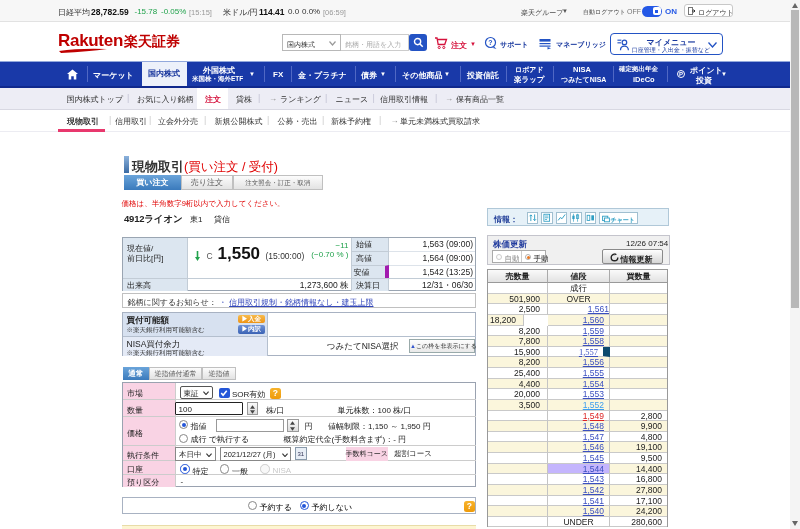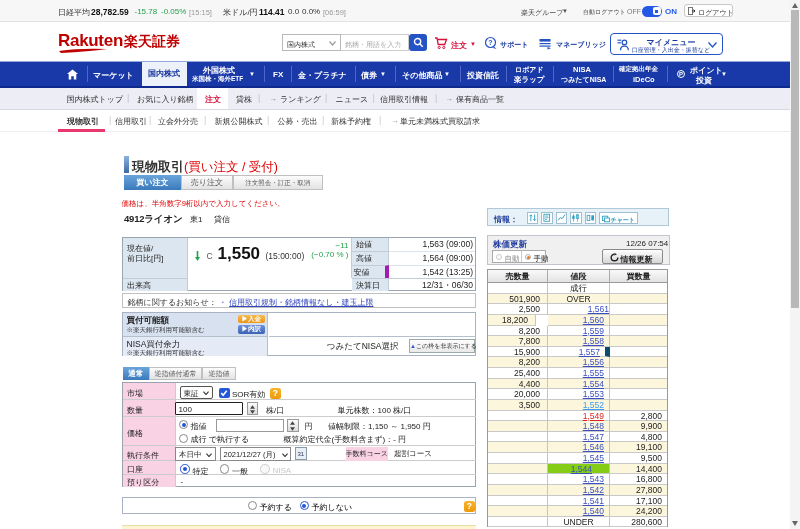--- a/index.html
+++ b/index.html
@@ -192,20 +192,21 @@
   <div class="abs" style="left:65px;top:0;width:164px;height:40px;border-right:1px solid #c2ccd6">
     <svg class="abs" style="left:7px;top:13px" width="5" height="10" viewBox="0 0 5 10">
         <path d="M1.7 0 h1.6 v6 h1.7 l-2.5 4 l-2.5-4 h1.7 z" fill="#21a24c"></path>
       </svg>
     <div class="abs" style="left:19px;top:13px;font-size:8.5px;color:#555">C</div>
     <div class="abs b" style="left:30px;top:6.5px;font-size:17px;color:#111">1,550</div>
     <div class="abs" style="left:78px;top:13px;font-size:8.5px;color:#333">(15:00:00)</div>
     <div class="abs g" style="left:0;top:3.5px;width:161px;text-align:right;font-size:8px">−11</div>
     <div class="abs g" style="left:0;top:12.5px;width:161px;text-align:right;font-size:8px">(−0.70 % )</div>
   </div>
+  <div class="abs" style="left:65px;top:40px;width:164px;height:13px;border-right:1px solid #c2ccd6;border-top:1px solid #c2ccd6;font-size:8.5px;color:#222;text-align:right;padding-right:2px;line-height:13px">1,273,600 株</div>
   <div class="abs qlabel" style="left:229px;top:0;width:37px;height:13.5px;border-right:1px solid #c2ccd6;line-height:13.5px;padding-left:4.5px">始値</div>
   <div class="abs qlabel" style="left:229px;top:13.5px;width:37px;height:13.5px;border-right:1px solid #c2ccd6;border-top:1px solid #c2ccd6;line-height:13.5px;padding-left:4.5px">高値</div>
   <div class="abs qlabel" style="left:229px;top:27px;width:37px;height:13px;border-right:4px solid #a21caf;border-top:1px solid #c2ccd6;line-height:13px;padding-left:2px">安値</div>
   <div class="abs qlabel" style="left:229px;top:40px;width:37px;height:13px;border-right:1px solid #c2ccd6;border-top:1px solid #c2ccd6;line-height:13px;padding-left:4.5px">決算日</div>
   <div class="abs" style="left:266px;top:0;width:86.5px;height:13.5px;font-size:8.5px;text-align:right;padding-right:2px;line-height:13.5px;color:#222">1,563 (09:00)</div>
   <div class="abs" style="left:266px;top:13.5px;width:86.5px;height:13.5px;border-top:1px solid #dde3ea;font-size:8.5px;text-align:right;padding-right:2px;line-height:13px;color:#222">1,564 (09:00)</div>
   <div class="abs" style="left:266px;top:27px;width:86.5px;height:13px;border-top:1px solid #dde3ea;font-size:8.5px;text-align:right;padding-right:2px;line-height:13px;color:#222">1,542 (13:25)</div>
   <div class="abs" style="left:266px;top:40px;width:86.5px;height:13px;border-top:1px solid #c2ccd6;font-size:8.5px;text-align:right;padding-right:2px;line-height:13px;color:#222">12/31・06/30</div>
 </div>
 
@@ -420,31 +421,31 @@
   <div id="obody">
 <div class="abs" style="left:0;top:13.00px;width:60px;height:10.63px;background:#fff;border-right:1px solid #c4c4c4;border-bottom:1px solid #c9c9c9;text-align:right;padding-right:7px;line-height:10.13px;font-size:8.5px;color:#222"></div>
 <div class="abs" style="left:60px;top:13.00px;width:62px;height:10.63px;background:#fff;border-right:1px solid #c4c4c4;border-bottom:1px solid #c9c9c9;line-height:10.13px;font-size:8.5px;color:#222;text-align:center;">成行</div>
 <div class="abs" style="left:122px;top:13.00px;width:57px;height:10.63px;background:#fff;border-bottom:1px solid #c9c9c9;text-align:right;padding-right:5px;line-height:10.13px;font-size:8.5px;color:#222"></div>
 <div class="abs" style="left:0;top:23.63px;width:60px;height:10.63px;background:#fbf6dc;border-right:1px solid #c4c4c4;border-bottom:1px solid #c9c9c9;text-align:right;padding-right:7px;line-height:10.13px;font-size:8.5px;color:#222">501,900</div>
 <div class="abs" style="left:60px;top:23.63px;width:62px;height:10.63px;background:#fbf6dc;border-right:1px solid #c4c4c4;border-bottom:1px solid #c9c9c9;line-height:10.13px;font-size:8.5px;color:#222;text-align:center;">OVER</div>
 <div class="abs" style="left:122px;top:23.63px;width:57px;height:10.63px;background:#fbf6dc;border-bottom:1px solid #c9c9c9;text-align:right;padding-right:5px;line-height:10.13px;font-size:8.5px;color:#222"></div>
 <div class="abs" style="left:0;top:34.26px;width:60px;height:10.63px;background:#fff;border-right:1px solid #c4c4c4;border-bottom:1px solid #c9c9c9;text-align:right;padding-right:7px;line-height:10.13px;font-size:8.5px;color:#222">2,500</div>
 <div class="abs" style="left:60px;top:34.26px;width:62px;height:10.63px;background:#fff;border-right:1px solid #c4c4c4;border-bottom:1px solid #c9c9c9;line-height:10.13px;font-size:8.5px;color:#3a4fc0;text-decoration:underline;text-align:right;">1,561</div>
 <div class="abs" style="left:122px;top:34.26px;width:57px;height:10.63px;background:#fff;border-bottom:1px solid #c9c9c9;text-align:right;padding-right:5px;line-height:10.13px;font-size:8.5px;color:#222"></div>
-<div class="abs" style="left:0;top:44.89px;width:48px;height:10.63px;background:#fbf6dc;border-right:1px solid #c4c4c4;border-bottom:1px solid #c9c9c9;text-align:right;padding-right:7px;line-height:10.13px;font-size:8.5px;color:#222">18,200</div>
+<div class="abs" style="left:0;top:44.89px;width:36px;height:10.63px;background:#fbf6dc;border-right:1px solid #c4c4c4;border-bottom:1px solid #c9c9c9;text-align:right;padding-right:7px;line-height:10.13px;font-size:8.5px;color:#222">18,200</div>
 <div class="abs" style="left:60px;top:44.89px;width:62px;height:10.63px;background:#fbf6dc;border-right:1px solid #c4c4c4;border-bottom:1px solid #c9c9c9;line-height:10.13px;font-size:8.5px;color:#3a4fc0;text-decoration:underline;text-align:right;padding-right:5px;">1,560</div>
 <div class="abs" style="left:122px;top:44.89px;width:57px;height:10.63px;background:#fbf6dc;border-bottom:1px solid #c9c9c9;text-align:right;padding-right:5px;line-height:10.13px;font-size:8.5px;color:#222"></div>
 <div class="abs" style="left:0;top:55.52px;width:60px;height:10.63px;background:#fff;border-right:1px solid #c4c4c4;border-bottom:1px solid #c9c9c9;text-align:right;padding-right:7px;line-height:10.13px;font-size:8.5px;color:#222">8,200</div>
 <div class="abs" style="left:60px;top:55.52px;width:62px;height:10.63px;background:#fff;border-right:1px solid #c4c4c4;border-bottom:1px solid #c9c9c9;line-height:10.13px;font-size:8.5px;color:#3a4fc0;text-decoration:underline;text-align:right;padding-right:5px;">1,559</div>
 <div class="abs" style="left:122px;top:55.52px;width:57px;height:10.63px;background:#fff;border-bottom:1px solid #c9c9c9;text-align:right;padding-right:5px;line-height:10.13px;font-size:8.5px;color:#222"></div>
 <div class="abs" style="left:0;top:66.15px;width:60px;height:10.63px;background:#fbf6dc;border-right:1px solid #c4c4c4;border-bottom:1px solid #c9c9c9;text-align:right;padding-right:7px;line-height:10.13px;font-size:8.5px;color:#222">7,800</div>
 <div class="abs" style="left:60px;top:66.15px;width:62px;height:10.63px;background:#fbf6dc;border-right:1px solid #c4c4c4;border-bottom:1px solid #c9c9c9;line-height:10.13px;font-size:8.5px;color:#3a4fc0;text-decoration:underline;text-align:right;padding-right:5px;">1,558</div>
 <div class="abs" style="left:122px;top:66.15px;width:57px;height:10.63px;background:#fbf6dc;border-bottom:1px solid #c9c9c9;text-align:right;padding-right:5px;line-height:10.13px;font-size:8.5px;color:#222"></div>
 <div class="abs" style="left:0;top:76.78px;width:60px;height:10.63px;background:#fff;border-right:1px solid #c4c4c4;border-bottom:1px solid #c9c9c9;text-align:right;padding-right:7px;line-height:10.13px;font-size:8.5px;color:#222">15,900</div>
-<div class="abs" style="left:60px;top:76.78px;width:62px;height:10.63px;background:#fff;border-right:5px solid #0c4a6e;border-bottom:1px solid #c9c9c9;line-height:10.13px;font-size:8.5px;color:#3a4fc0;text-decoration:underline;text-align:right;padding-right:5px;">1,557</div>
+<div class="abs" style="left:60px;top:76.78px;width:62px;height:10.63px;background:#fff;border-right:7px solid #0c4a6e;border-bottom:1px solid #c9c9c9;line-height:10.13px;font-size:8.5px;color:#3a4fc0;text-decoration:underline;text-align:right;padding-right:5px;font-family:Liberation Serif, serif;">1,557</div>
 <div class="abs" style="left:122px;top:76.78px;width:57px;height:10.63px;background:#fff;border-bottom:1px solid #c9c9c9;text-align:right;padding-right:5px;line-height:10.13px;font-size:8.5px;color:#222"></div>
 <div class="abs" style="left:0;top:87.41px;width:60px;height:10.63px;background:#fbf6dc;border-right:1px solid #c4c4c4;border-bottom:1px solid #c9c9c9;text-align:right;padding-right:7px;line-height:10.13px;font-size:8.5px;color:#222">8,200</div>
 <div class="abs" style="left:60px;top:87.41px;width:62px;height:10.63px;background:#fbf6dc;border-right:1px solid #c4c4c4;border-bottom:1px solid #c9c9c9;line-height:10.13px;font-size:8.5px;color:#3a4fc0;text-decoration:underline;text-align:right;padding-right:5px;">1,556</div>
 <div class="abs" style="left:122px;top:87.41px;width:57px;height:10.63px;background:#fbf6dc;border-bottom:1px solid #c9c9c9;text-align:right;padding-right:5px;line-height:10.13px;font-size:8.5px;color:#222"></div>
 <div class="abs" style="left:0;top:98.04px;width:60px;height:10.63px;background:#fff;border-right:1px solid #c4c4c4;border-bottom:1px solid #c9c9c9;text-align:right;padding-right:7px;line-height:10.13px;font-size:8.5px;color:#222">25,400</div>
 <div class="abs" style="left:60px;top:98.04px;width:62px;height:10.63px;background:#fff;border-right:1px solid #c4c4c4;border-bottom:1px solid #c9c9c9;line-height:10.13px;font-size:8.5px;color:#3a4fc0;text-decoration:underline;text-align:right;padding-right:5px;">1,555</div>
 <div class="abs" style="left:122px;top:98.04px;width:57px;height:10.63px;background:#fff;border-bottom:1px solid #c9c9c9;text-align:right;padding-right:5px;line-height:10.13px;font-size:8.5px;color:#222"></div>
 <div class="abs" style="left:0;top:108.67px;width:60px;height:10.63px;background:#fbf6dc;border-right:1px solid #c4c4c4;border-bottom:1px solid #c9c9c9;text-align:right;padding-right:7px;line-height:10.13px;font-size:8.5px;color:#222">4,400</div>
 <div class="abs" style="left:60px;top:108.67px;width:62px;height:10.63px;background:#fbf6dc;border-right:1px solid #c4c4c4;border-bottom:1px solid #c9c9c9;line-height:10.13px;font-size:8.5px;color:#3a4fc0;text-decoration:underline;text-align:right;padding-right:5px;">1,554</div>
 <div class="abs" style="left:122px;top:108.67px;width:57px;height:10.63px;background:#fbf6dc;border-bottom:1px solid #c9c9c9;text-align:right;padding-right:5px;line-height:10.13px;font-size:8.5px;color:#222"></div>
@@ -463,21 +464,21 @@
 <div class="abs" style="left:0;top:161.82px;width:60px;height:10.63px;background:#fff;border-right:1px solid #c4c4c4;border-bottom:1px solid #c9c9c9;text-align:right;padding-right:7px;line-height:10.13px;font-size:8.5px;color:#222"></div>
 <div class="abs" style="left:60px;top:161.82px;width:62px;height:10.63px;background:#fff;border-right:1px solid #c4c4c4;border-bottom:1px solid #c9c9c9;line-height:10.13px;font-size:8.5px;color:#3a4fc0;text-decoration:underline;text-align:right;padding-right:5px;">1,547</div>
 <div class="abs" style="left:122px;top:161.82px;width:57px;height:10.63px;background:#fff;border-bottom:1px solid #c9c9c9;text-align:right;padding-right:5px;line-height:10.13px;font-size:8.5px;color:#222">4,800</div>
 <div class="abs" style="left:0;top:172.45px;width:60px;height:10.63px;background:#fbf6dc;border-right:1px solid #c4c4c4;border-bottom:1px solid #c9c9c9;text-align:right;padding-right:7px;line-height:10.13px;font-size:8.5px;color:#222"></div>
 <div class="abs" style="left:60px;top:172.45px;width:62px;height:10.63px;background:#fbf6dc;border-right:1px solid #c4c4c4;border-bottom:1px solid #c9c9c9;line-height:10.13px;font-size:8.5px;color:#3a4fc0;text-decoration:underline;text-align:right;padding-right:5px;">1,546</div>
 <div class="abs" style="left:122px;top:172.45px;width:57px;height:10.63px;background:#fbf6dc;border-bottom:1px solid #c9c9c9;text-align:right;padding-right:5px;line-height:10.13px;font-size:8.5px;color:#222">19,100</div>
 <div class="abs" style="left:0;top:183.08px;width:60px;height:10.63px;background:#fff;border-right:1px solid #c4c4c4;border-bottom:1px solid #c9c9c9;text-align:right;padding-right:7px;line-height:10.13px;font-size:8.5px;color:#222"></div>
 <div class="abs" style="left:60px;top:183.08px;width:62px;height:10.63px;background:#fff;border-right:1px solid #c4c4c4;border-bottom:1px solid #c9c9c9;line-height:10.13px;font-size:8.5px;color:#3a4fc0;text-decoration:underline;text-align:right;padding-right:5px;">1,545</div>
 <div class="abs" style="left:122px;top:183.08px;width:57px;height:10.63px;background:#fff;border-bottom:1px solid #c9c9c9;text-align:right;padding-right:5px;line-height:10.13px;font-size:8.5px;color:#222">9,500</div>
 <div class="abs" style="left:0;top:193.71px;width:60px;height:10.63px;background:#fbf6dc;border-right:1px solid #c4c4c4;border-bottom:1px solid #c9c9c9;text-align:right;padding-right:7px;line-height:10.13px;font-size:8.5px;color:#222"></div>
-<div class="abs" style="left:60px;top:193.71px;width:62px;height:10.63px;background:#84cc16;border-right:1px solid #c4c4c4;border-bottom:1px solid #c9c9c9;line-height:10.13px;font-size:8.5px;color:#3a4fc0;text-decoration:underline;text-align:right;padding-right:17px;">1,544</div>
+<div class="abs" style="left:60px;top:193.71px;width:62px;height:10.63px;background:#c4b5fd;border-right:1px solid #c4c4c4;border-bottom:1px solid #c9c9c9;line-height:10.13px;font-size:8.5px;color:#3a4fc0;text-decoration:underline;text-align:right;padding-right:5px;">1,544</div>
 <div class="abs" style="left:122px;top:193.71px;width:57px;height:10.63px;background:#fbf6dc;border-bottom:1px solid #c9c9c9;text-align:right;padding-right:5px;line-height:10.13px;font-size:8.5px;color:#222">14,400</div>
 <div class="abs" style="left:0;top:204.34px;width:60px;height:10.63px;background:#fff;border-right:1px solid #c4c4c4;border-bottom:1px solid #c9c9c9;text-align:right;padding-right:7px;line-height:10.13px;font-size:8.5px;color:#222"></div>
 <div class="abs" style="left:60px;top:204.34px;width:62px;height:10.63px;background:#fff;border-right:1px solid #c4c4c4;border-bottom:1px solid #c9c9c9;line-height:10.13px;font-size:8.5px;color:#3a4fc0;text-decoration:underline;text-align:right;padding-right:5px;">1,543</div>
 <div class="abs" style="left:122px;top:204.34px;width:57px;height:10.63px;background:#fff;border-bottom:1px solid #c9c9c9;text-align:right;padding-right:5px;line-height:10.13px;font-size:8.5px;color:#222">16,800</div>
 <div class="abs" style="left:0;top:214.97px;width:60px;height:10.63px;background:#fbf6dc;border-right:1px solid #c4c4c4;border-bottom:1px solid #c9c9c9;text-align:right;padding-right:7px;line-height:10.13px;font-size:8.5px;color:#222"></div>
 <div class="abs" style="left:60px;top:214.97px;width:62px;height:10.63px;background:#fbf6dc;border-right:1px solid #c4c4c4;border-bottom:1px solid #c9c9c9;line-height:10.13px;font-size:8.5px;color:#3a4fc0;text-decoration:underline;text-align:right;padding-right:5px;">1,542</div>
 <div class="abs" style="left:122px;top:214.97px;width:57px;height:10.63px;background:#fbf6dc;border-bottom:1px solid #c9c9c9;text-align:right;padding-right:5px;line-height:10.13px;font-size:8.5px;color:#222">27,800</div>
 <div class="abs" style="left:0;top:225.60px;width:60px;height:10.63px;background:#fff;border-right:1px solid #c4c4c4;border-bottom:1px solid #c9c9c9;text-align:right;padding-right:7px;line-height:10.13px;font-size:8.5px;color:#222"></div>
 <div class="abs" style="left:60px;top:225.60px;width:62px;height:10.63px;background:#fff;border-right:1px solid #c4c4c4;border-bottom:1px solid #c9c9c9;line-height:10.13px;font-size:8.5px;color:#3a4fc0;text-decoration:underline;text-align:right;padding-right:5px;">1,541</div>
 <div class="abs" style="left:122px;top:225.60px;width:57px;height:10.63px;background:#fff;border-bottom:1px solid #c9c9c9;text-align:right;padding-right:5px;line-height:10.13px;font-size:8.5px;color:#222">17,100</div>

